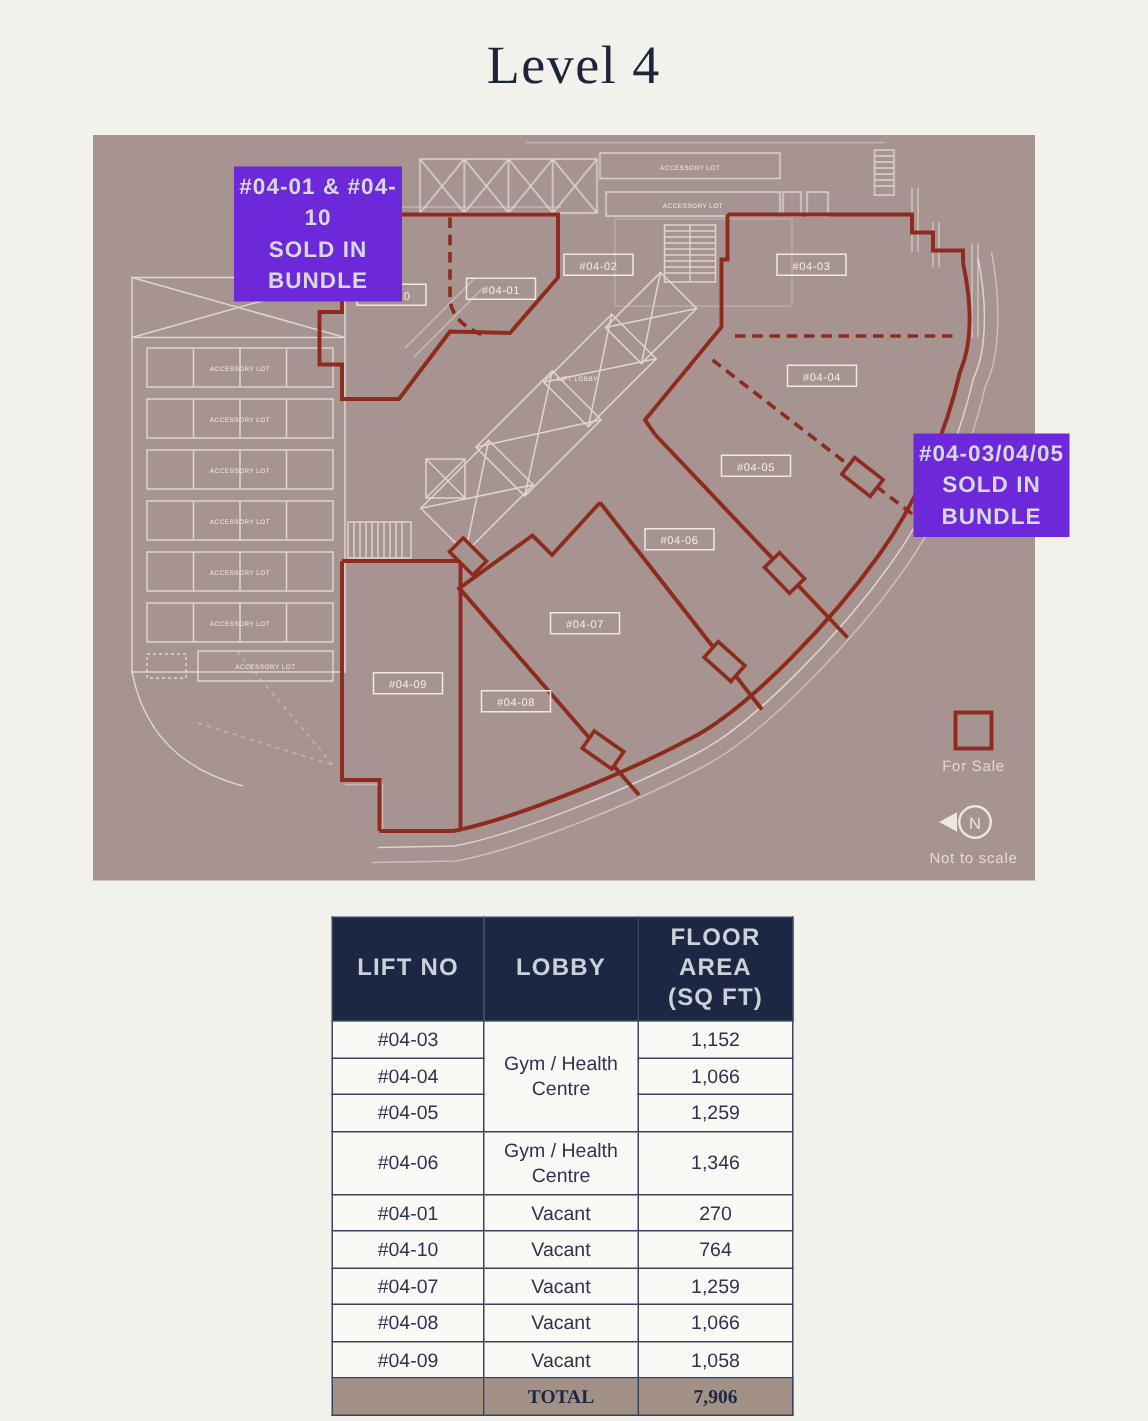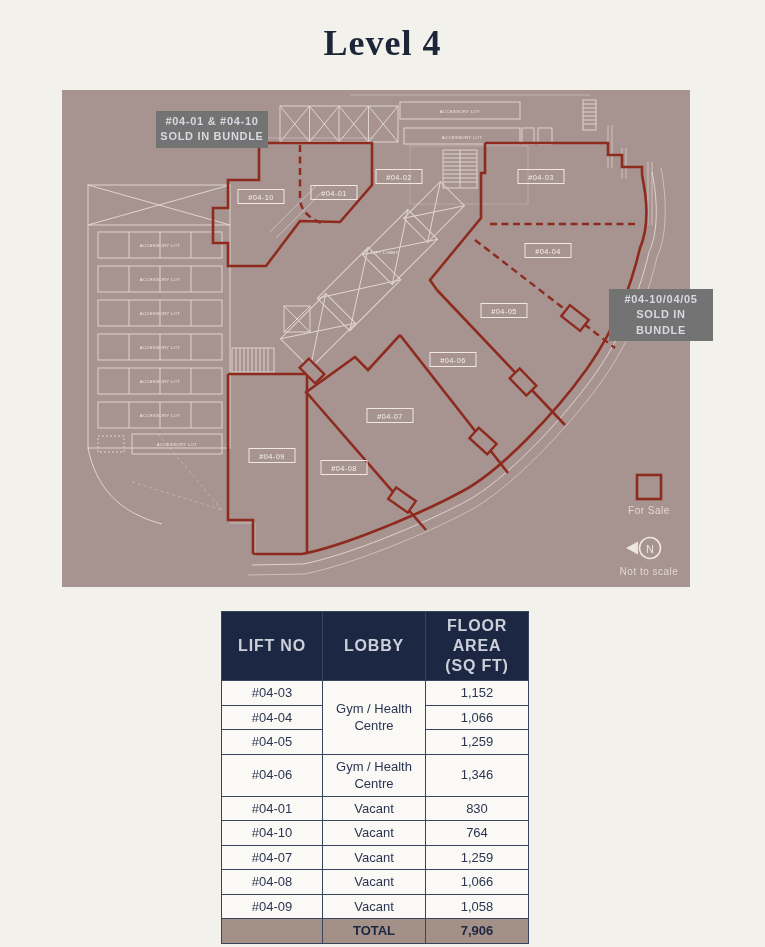--- a/index.html
+++ b/index.html
@@ -6,36 +6,36 @@
   body{
     width:765px;height:947px;
     background:#f2f1ec;
     font-family:"Liberation Sans", sans-serif;
     position:relative;
   }
   .page-title{
     padding-top:22px;
     text-align:center;
     font-family:"Liberation Serif", serif;
-    font-weight:700;
+    font-weight:400;
     font-size:36px;
     letter-spacing:1px;
     color:#1d2638;
   }
   .plan-wrap{
     position:relative;
     margin:26px 0 0 62px;
     width:628px;height:497px;
   }
   .plan-wrap svg{display:block;overflow:visible;}
   .callout{
     position:absolute;
-    background:#737373;
+    background:#6d28d9;
     color:#d6d9e0;
-    font-size:11px;
+    font-size:15px;
     font-weight:bold;
     letter-spacing:.7px;
     line-height:1.4;
     text-align:center;
     padding:3px 2px;
     box-sizing:border-box;
   }
   .callout1{left:94px;top:21px;width:112px;}
   .callout2{left:547px;top:199px;width:104px;}
   .tbl-wrap{
@@ -63,20 +63,21 @@
   td{
     background:#fbf9f6;
     text-align:center;
     padding:3px 4px;
     line-height:1.35;
   }
   tr.total-row td{
     background:#a39086;
     color:#1c2843;
     font-weight:bold;
+    font-family:Liberation Serif, serif;
   }
 </style>
 </head>
 <body>
 
 <div class="page-title">Level 4</div>
 
 <div class="plan-wrap">
 <svg width="628" height="497" viewBox="0 0 628 497">
   <rect x="0" y="0" width="628" height="497" fill="#a79390"></rect>
@@ -284,21 +285,21 @@
     </g>
     <text x="587" y="485" font-family="Liberation Sans, sans-serif" font-size="10" fill="#e2d9d2" text-anchor="middle" letter-spacing="0.5">Not to scale</text>
   </g>
 </svg>
 
   <div class="callout callout1">
     <div>#04-01 &amp; #04-10</div>
     <div>SOLD IN BUNDLE</div>
   </div>
   <div class="callout callout2">
-    <div>#04-10/04/05</div>
+    <div>#04-03/04/05</div>
     <div>SOLD IN BUNDLE</div>
   </div>
 </div>
 
 <div class="tbl-wrap">
   <table>
     <colgroup>
         <col style="width:101px">
         <col style="width:103px">
         <col style="width:103px">
@@ -325,21 +326,21 @@
         <td>1,259</td>
       </tr>
       <tr>
         <td>#04-06</td>
         <td>Gym / Health Centre</td>
         <td>1,346</td>
       </tr>
       <tr>
         <td>#04-01</td>
         <td>Vacant</td>
-        <td>830</td>
+        <td>270</td>
       </tr>
       <tr>
         <td>#04-10</td>
         <td>Vacant</td>
         <td>764</td>
       </tr>
       <tr>
         <td>#04-07</td>
         <td>Vacant</td>
         <td>1,259</td>

